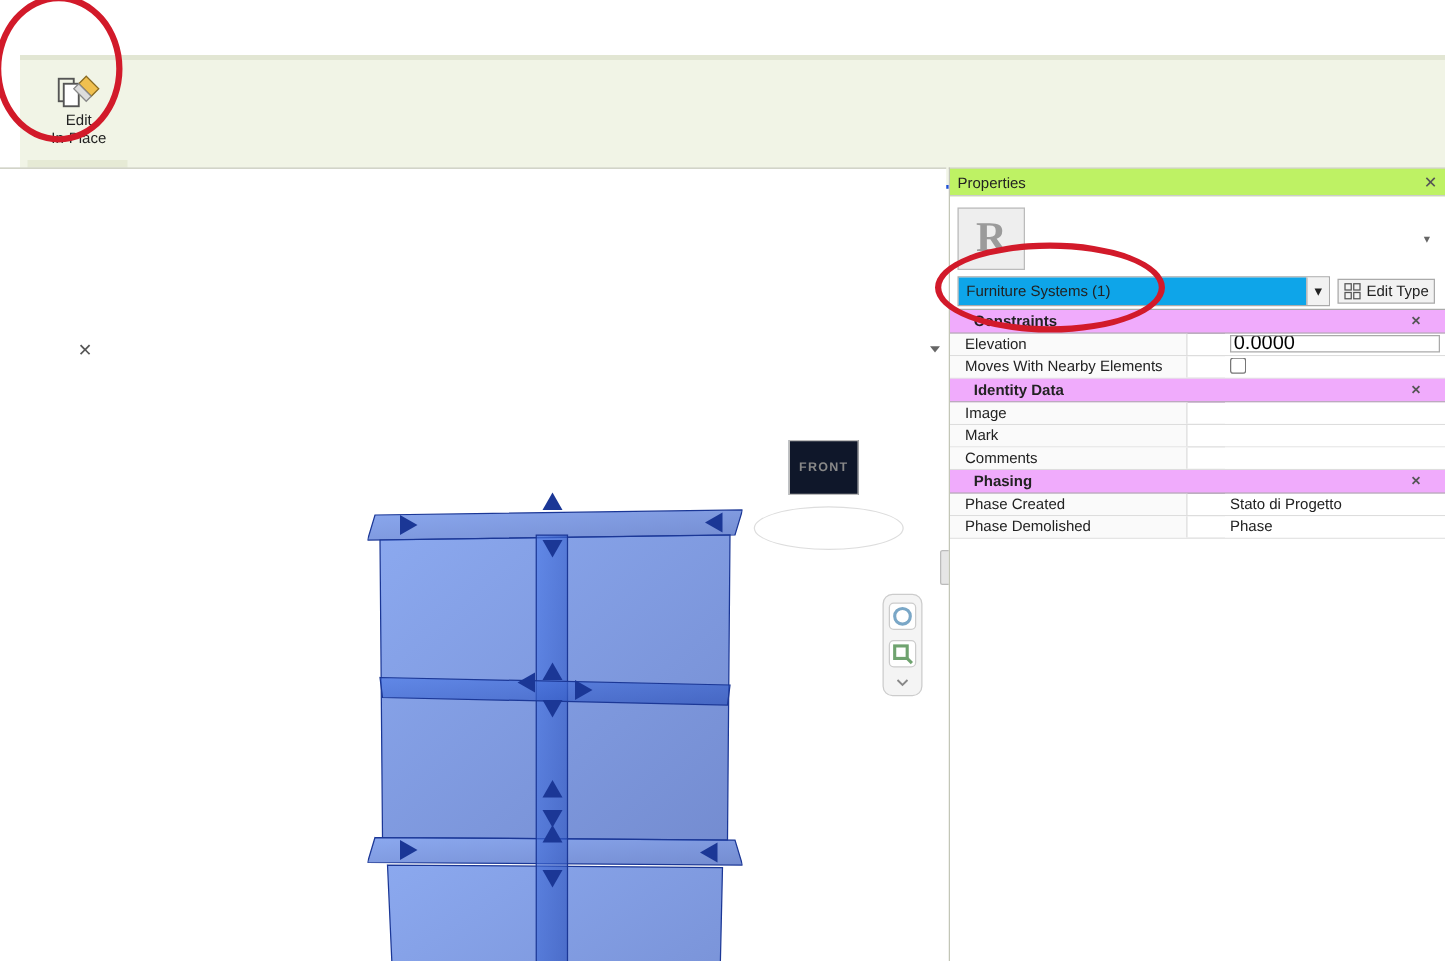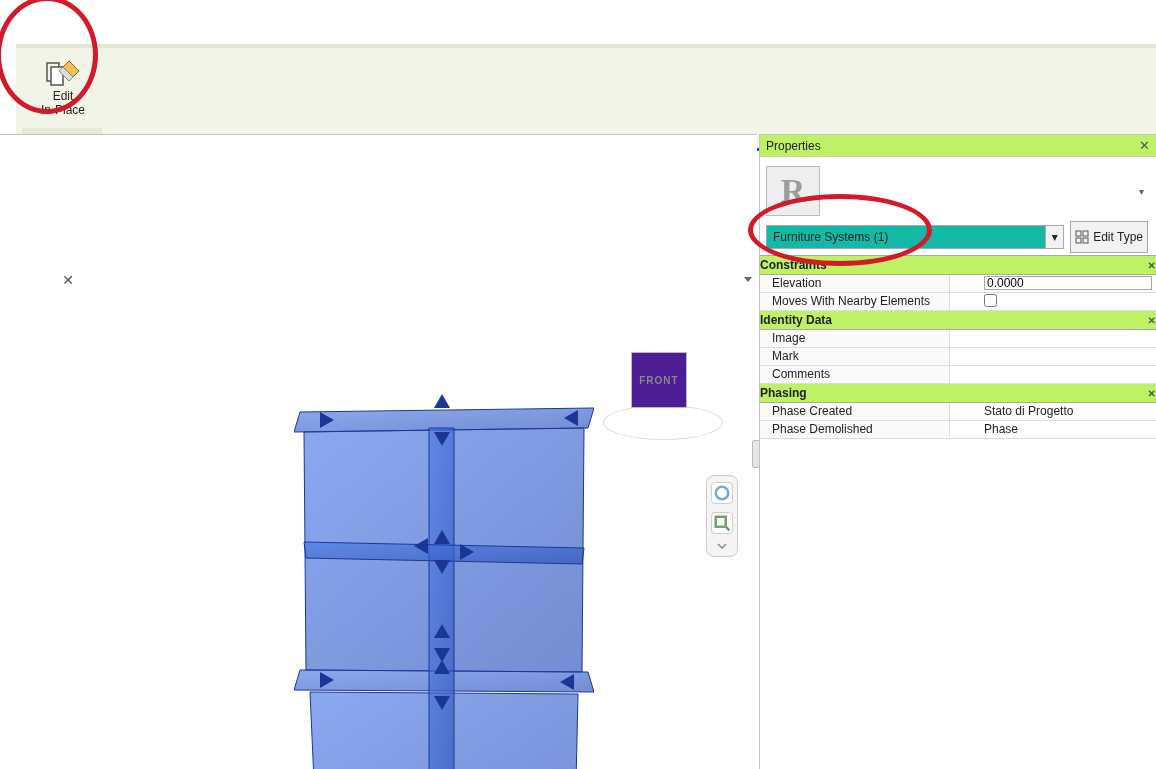--- a/index.html
+++ b/index.html
@@ -103,23 +103,23 @@
   .viewcube .ring {
     position: absolute;
     left: 0; top: 55px;
     width: 120px; height: 35px;
     border: 1px solid #ddd;
     border-radius: 50%;
   }
   .viewcube .cube {
     position: absolute;
     left: 28px; top: 2px;
-    width: 56px; height: 56px;
+    width: 56px; height: 44px;
     border: 1px solid #bbb;
-    background: #4c1d95;
+    background: #0f172a;
     display: flex; align-items: center; justify-content: center;
     font-size: 10px; font-weight: bold; color: #888;
     letter-spacing: 1px;
   }
 
   .nav-bar {
     position: absolute;
     left: 706px; top: 340px;
     width: 32px;
     border: 1px solid #ccc;
@@ -184,50 +184,50 @@
   .selector-row {
     height: 24px;
     display: flex; align-items: stretch;
     border: 1px solid #aaa;
     margin: 2px 6px;
   }
   .selector-row .sel {
     flex: 1;
     padding: 0 6px;
     display: flex; align-items: center;
-    background: #14b8a6;
+    background: #0ea5e9;
     font-size: 12px;
   }
   .selector-row .drop {
     width: 18px; border-left: 1px solid #aaa;
     display: flex; align-items: center; justify-content: center;
     cursor: pointer; background: #f2f2f2;
   }
   .edit-type {
-    height: 32px; margin: 2px 6px 2px 2px;
+    height: 20px; margin: 2px 6px 2px 2px;
     display: flex; align-items: center; gap: 4px;
     padding: 0 4px;
     border: 1px solid #aaa;
     background: #f2f2f2;
     cursor: pointer;
     font-size: 12px;
   }
   .selector-and-edit {
     display: flex; align-items: center;
     padding-right: 2px;
   }
   .selector-and-edit .selector-row { flex: 1; margin-right: 4px; }
 
   .grid {
     border-top: 1px solid #aaa;
   }
   .grid .section {
-    background: #bef264;
+    background: #f0abfc;
     font-weight: 600;
-    padding: 2px 0;
+    padding: 2px 19px;
     border-bottom: 1px solid #aaa;
     display: flex; align-items: center; justify-content: space-between;
     font-size: 12px;
   }
   .grid .section .chev {
     font-size: 10px; color: #555;
   }
   .grid .row {
     display: flex;
     border-bottom: 1px solid #ddd;
@@ -243,21 +243,21 @@
   }
   .grid .row .v {
     flex: 1;
     padding: 1px 4px;
     background: #fff;
   }
   .grid .row .v input[type=text] {
     width: 100%; height: 14px;
     padding: 0 2px;
     border: 1px solid #aaa;
-    font-size: 12px;
+    font-size: 16px;
     font-family: inherit;
   }
   .grid .row .v input[type=checkbox] {
     margin: 0;
   }
 
   .splitter {
     position: absolute;
     left: 752px; top: 440px;
     width: 10px; height: 28px;

